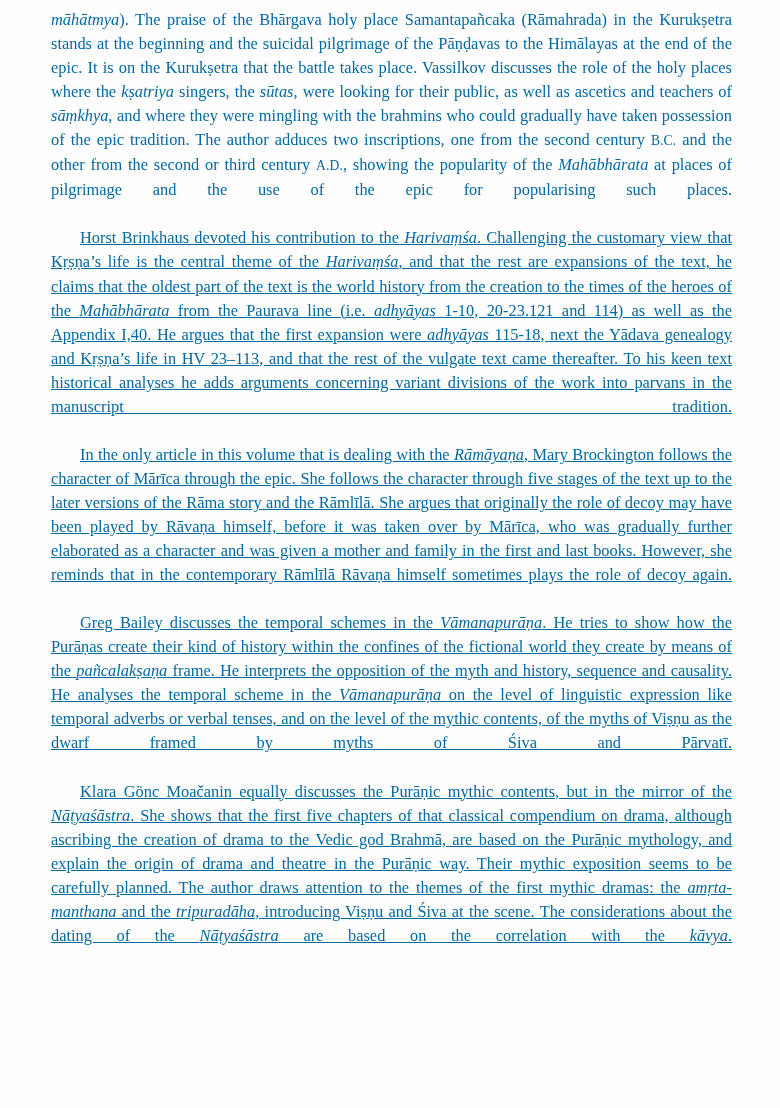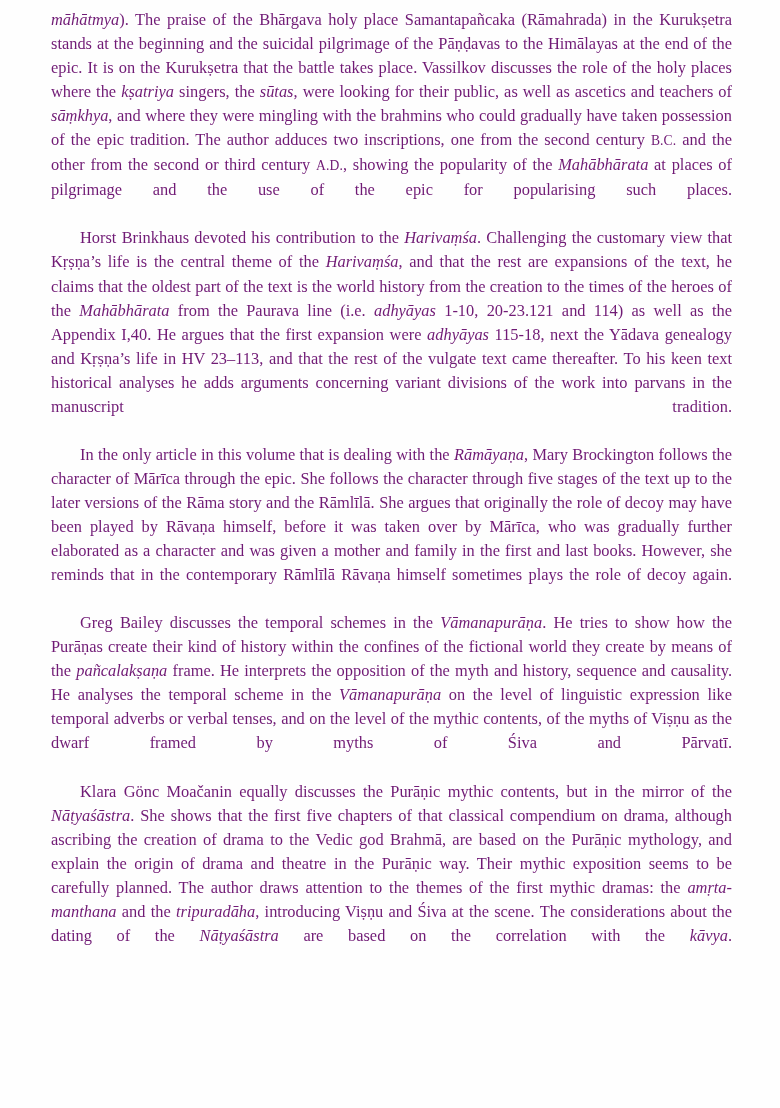--- a/index.html
+++ b/index.html
@@ -19,28 +19,29 @@
     left: 51px;
     top: 8px;
     width: 681px;
   }
   p.para {
     margin: 0;
     padding: 0;
     font-family: "Liberation Serif", "DejaVu Serif", serif;
     font-size: 16.4px;
     line-height: 24.05px;
-    color: #701a75;
+    color: #0369a1;
     text-align: justify;
     text-justify: inter-word;
     word-spacing: 0.1px;
     -webkit-font-smoothing: antialiased;
   }
   p.para.indent {
     text-indent: 29px;
+    text-decoration: underline;
   }
   p.para.noindent {
     text-indent: 0;
   }
   
   p.para:after {
     content: "";
     display: inline-block;
     width: 100%;
   }

